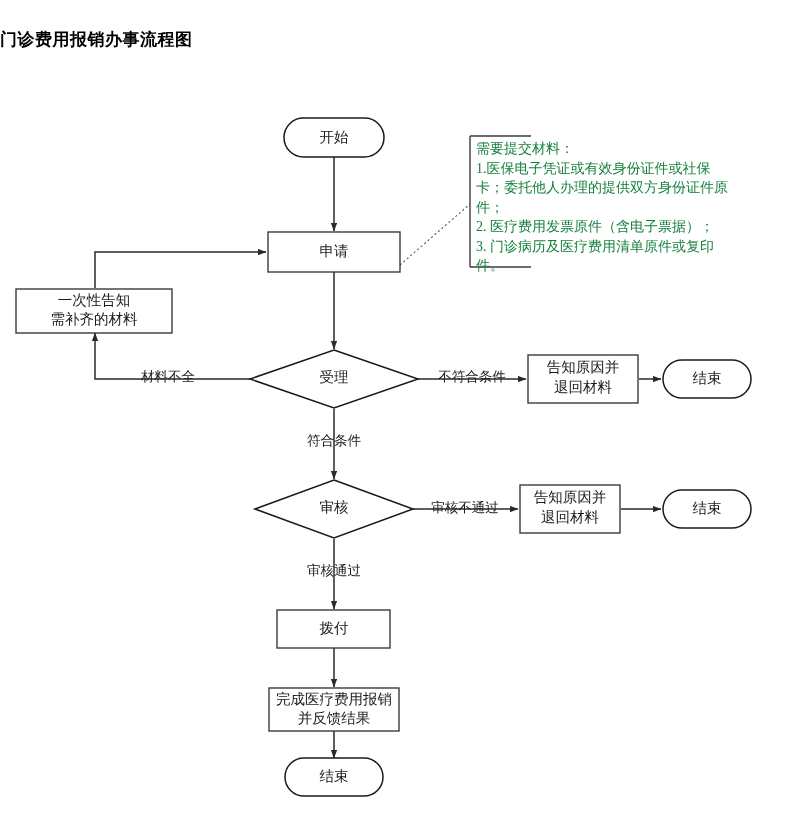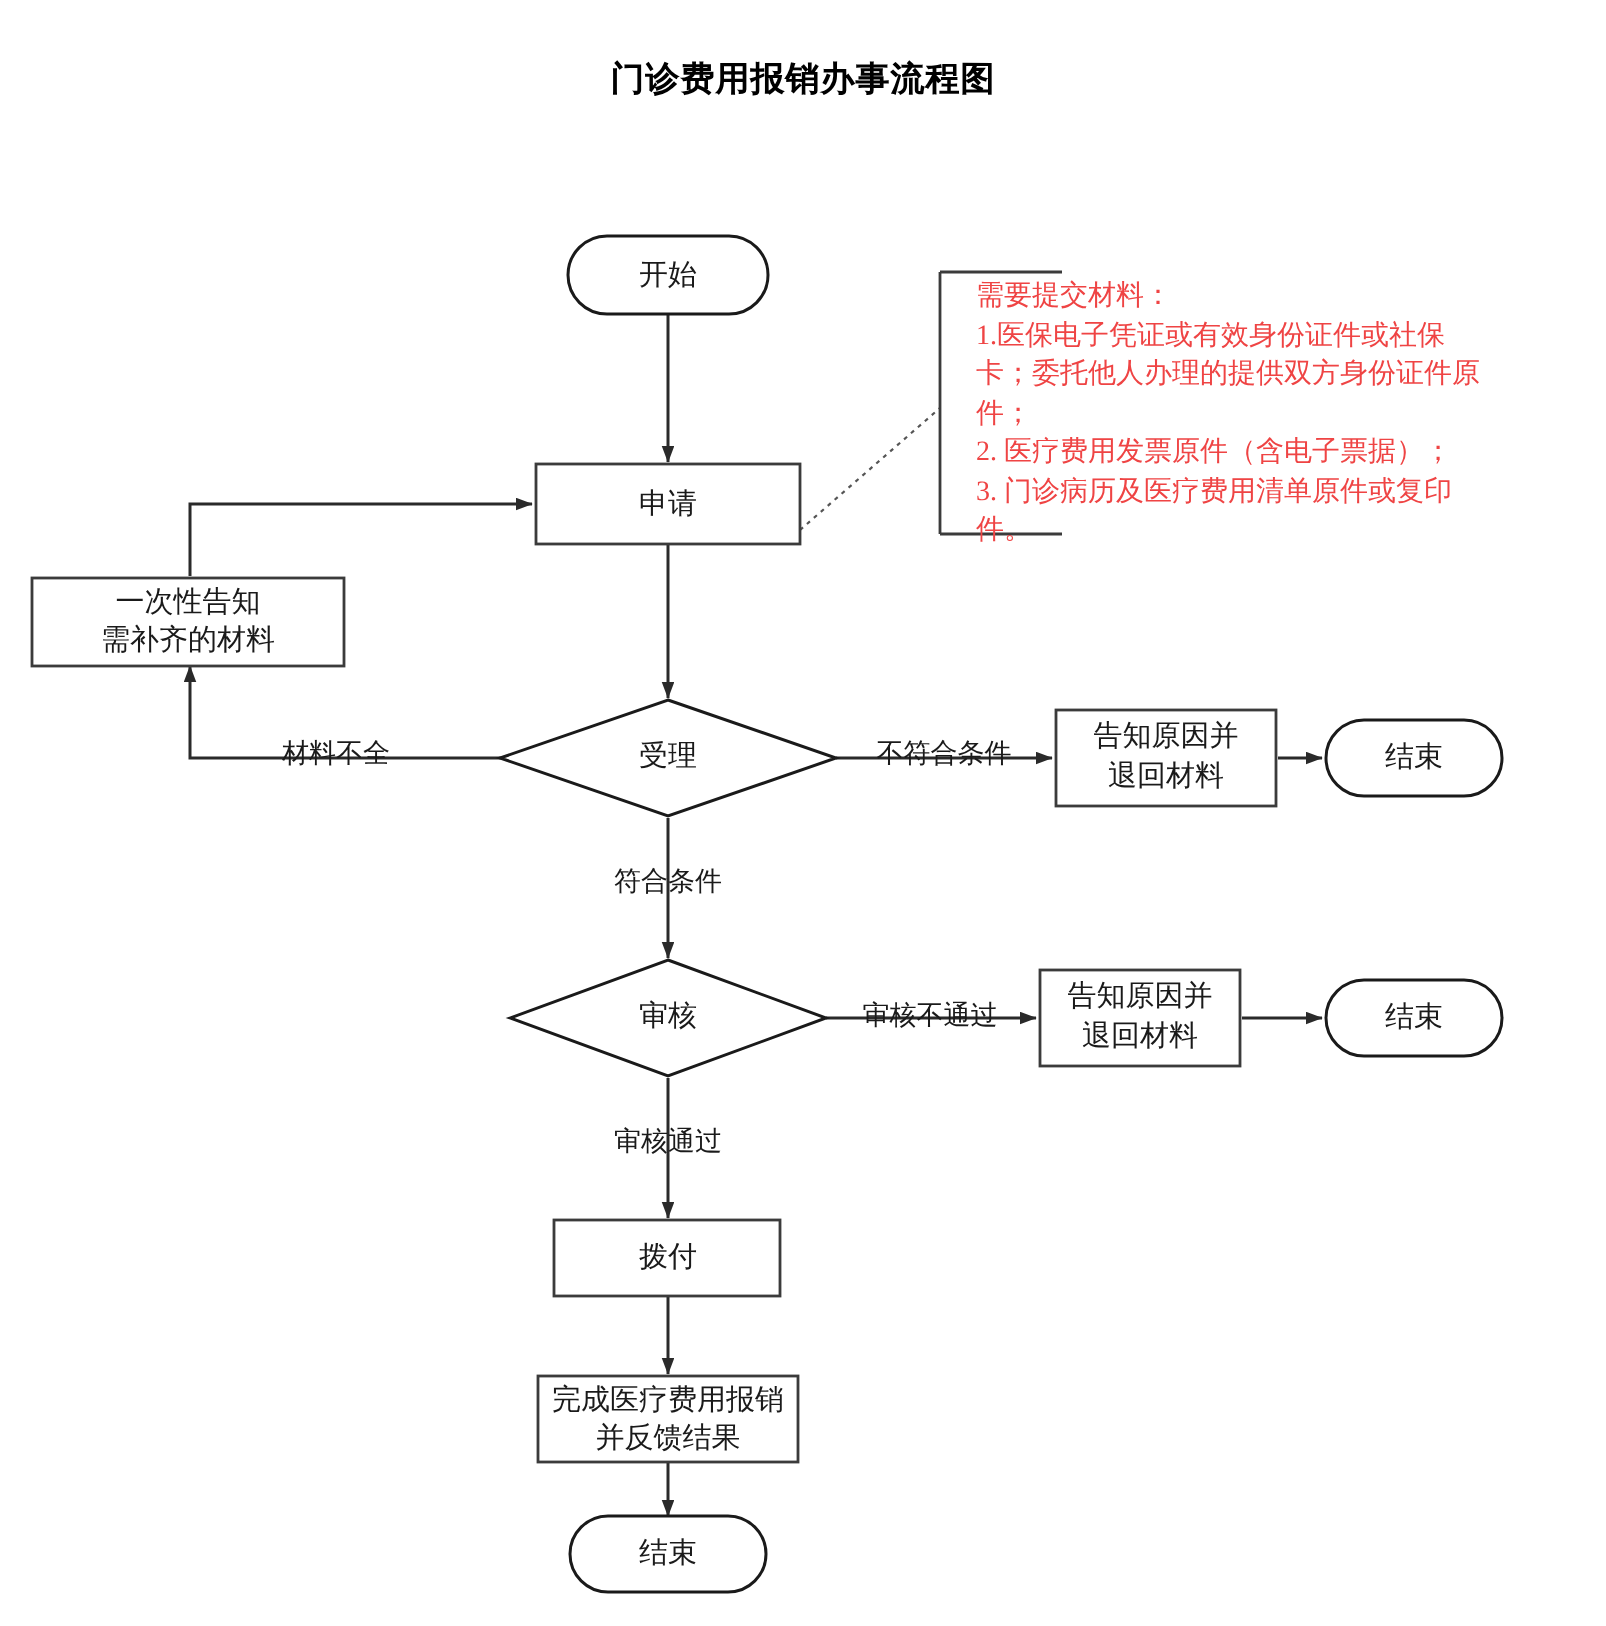--- a/index.html
+++ b/index.html
@@ -24,21 +24,20 @@
     top: 0;
     left: 0;
     width: 803px;
     height: 813px;
   }
   .page-title {
     position: absolute;
     left: 0;
     top: 28px;
     width: 803px;
-    text-align: center;
     font-family: "Liberation Sans", "DejaVu Sans", sans-serif;
     font-weight: bold;
     font-size: 17px;
     color: #000000;
     letter-spacing: 0.5px;
   }
   .node-shape {
     fill: #ffffff;
     stroke: #3b3b3b;
     stroke-width: 1.4;
@@ -83,24 +82,23 @@
   .note-frame {
     stroke: #3b3b3b;
     stroke-width: 1.4;
     fill: none;
   }
   .note-text {
     position: absolute;
     font-family: "Liberation Serif", "DejaVu Serif", serif;
     font-size: 14px;
     line-height: 19.5px;
-    color: #ef4444;
+    color: #15803d;
     white-space: pre-wrap;
     width: 254px;
-    margin-left: 12px;
   }
 </style>
 </head>
 <body>
 
 <div id="canvas">
 
   <div class="page-title">门诊费用报销办事流程图</div>
 
   <svg id="flow-svg" viewBox="0 0 803 813" xmlns="http://www.w3.org/2000/svg">

